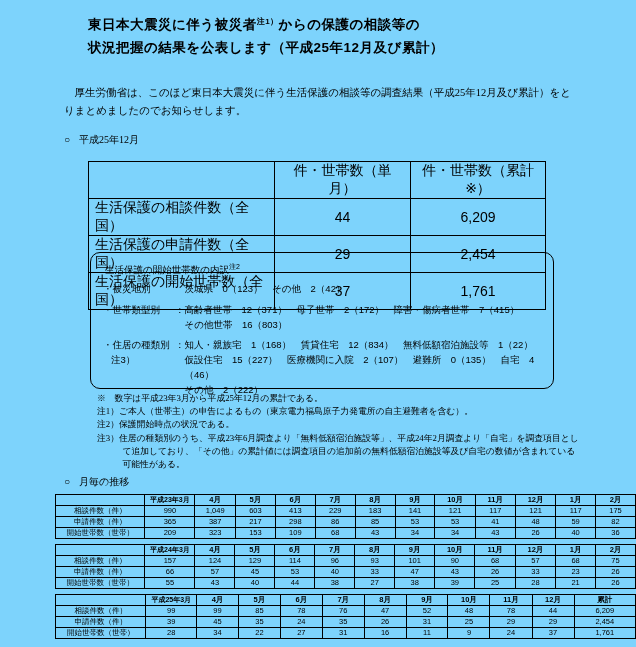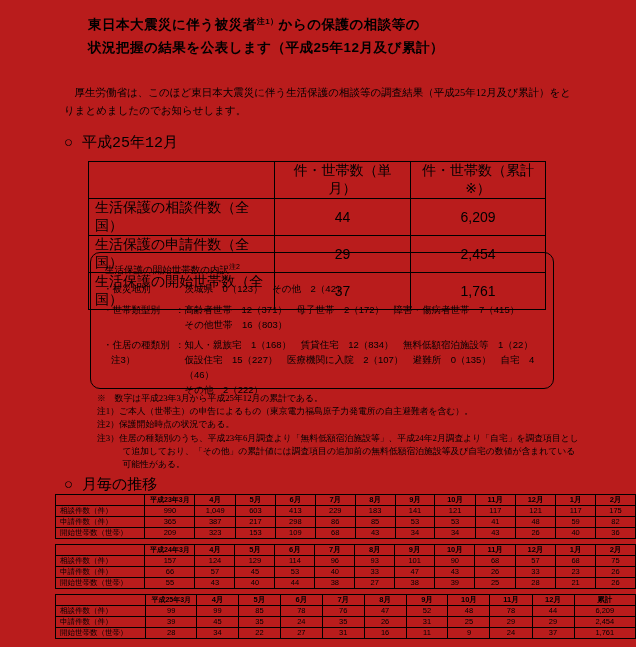--- a/index.html
+++ b/index.html
@@ -1,32 +1,32 @@
 <!DOCTYPE html>
 <html><head>
 <meta charset="utf-8">
 <style>
   html,body{margin:0;padding:0;background:#ffffff;}
-  .page{position:relative;width:636px;height:647px;background:#b91c1c;color:#000;
+  .page{position:relative;width:636px;height:647px;background:#7dd3fc;color:#000;
         font-family:"Liberation Serif","DejaVu Serif",serif;overflow:hidden;}
 
   
   .title{position:absolute;left:88px;top:14px;margin:0;
          font-family:"Liberation Sans","DejaVu Sans",sans-serif;
          font-size:13.5px;font-weight:bold;line-height:1.7;letter-spacing:.5px;}
   .title sup{font-size:8px;vertical-align:super;}
 
   
   .intro{position:absolute;left:64px;top:84px;width:508px;margin:0;
          font-size:10.5px;line-height:1.75;}
 
   
   .sec{position:absolute;left:64px;margin:0;
-       font-family:Liberation Mono, monospace;
-       font-size:15px;font-weight:normal;}
+       font-family:Liberation Serif, serif;
+       font-size:10px;font-weight:normal;}
   .sec .marker{margin-right:9px;}
   .sec1{top:133px;}
   .sec2{top:475px;}
 
   
   .summary{position:absolute;left:88px;top:161px;border-collapse:collapse;table-layout:fixed;
            font-family:"Liberation Sans","DejaVu Sans",sans-serif;font-size:14px;}
   .summary th,.summary td{border:1px solid #000;height:18px;padding:0 6px;}
   .summary thead th{text-align:center;font-weight:normal;}
   .summary td.lab{text-align:left;}
@@ -53,21 +53,21 @@
   
   .trends{position:absolute;left:55px;top:494px;}
   .trend{border-collapse:collapse;table-layout:fixed;margin-bottom:5px;
          font-family:"Liberation Sans","DejaVu Sans",sans-serif;font-size:7.5px;}
   .trend th,.trend td{border:1px solid #000;height:10px;line-height:10px;padding:0 1px;
                       text-align:center;font-weight:normal;white-space:nowrap;overflow:hidden;}
   .trend th{width:40px;font-weight:bold;}
   .trend th.labcol{width:88px;}
   .trend th.first{width:48px;font-size:7px;}
   .trend th.total{width:60px;}
-  .lc{display:flex;justify-content:flex-start;align-items:center;padding:0 3px;}
+  .lc{display:flex;justify-content:center;align-items:center;padding:0 3px;}
 </style>
 </head>
 <body>
 
 <div class="page">
 
   <h1 class="title"><span>東日本大震災に伴う被災者</span><sup>注1）</sup><span>からの保護の相談等の</span><br><span>状況把握の結果を公表します（平成25年12月及び累計）</span></h1>
 
   <p class="intro">　厚生労働省は、このほど東日本大震災に伴う生活保護の相談等の調査結果（平成25年12月及び累計）をとりまとめましたのでお知らせします。</p>
 

